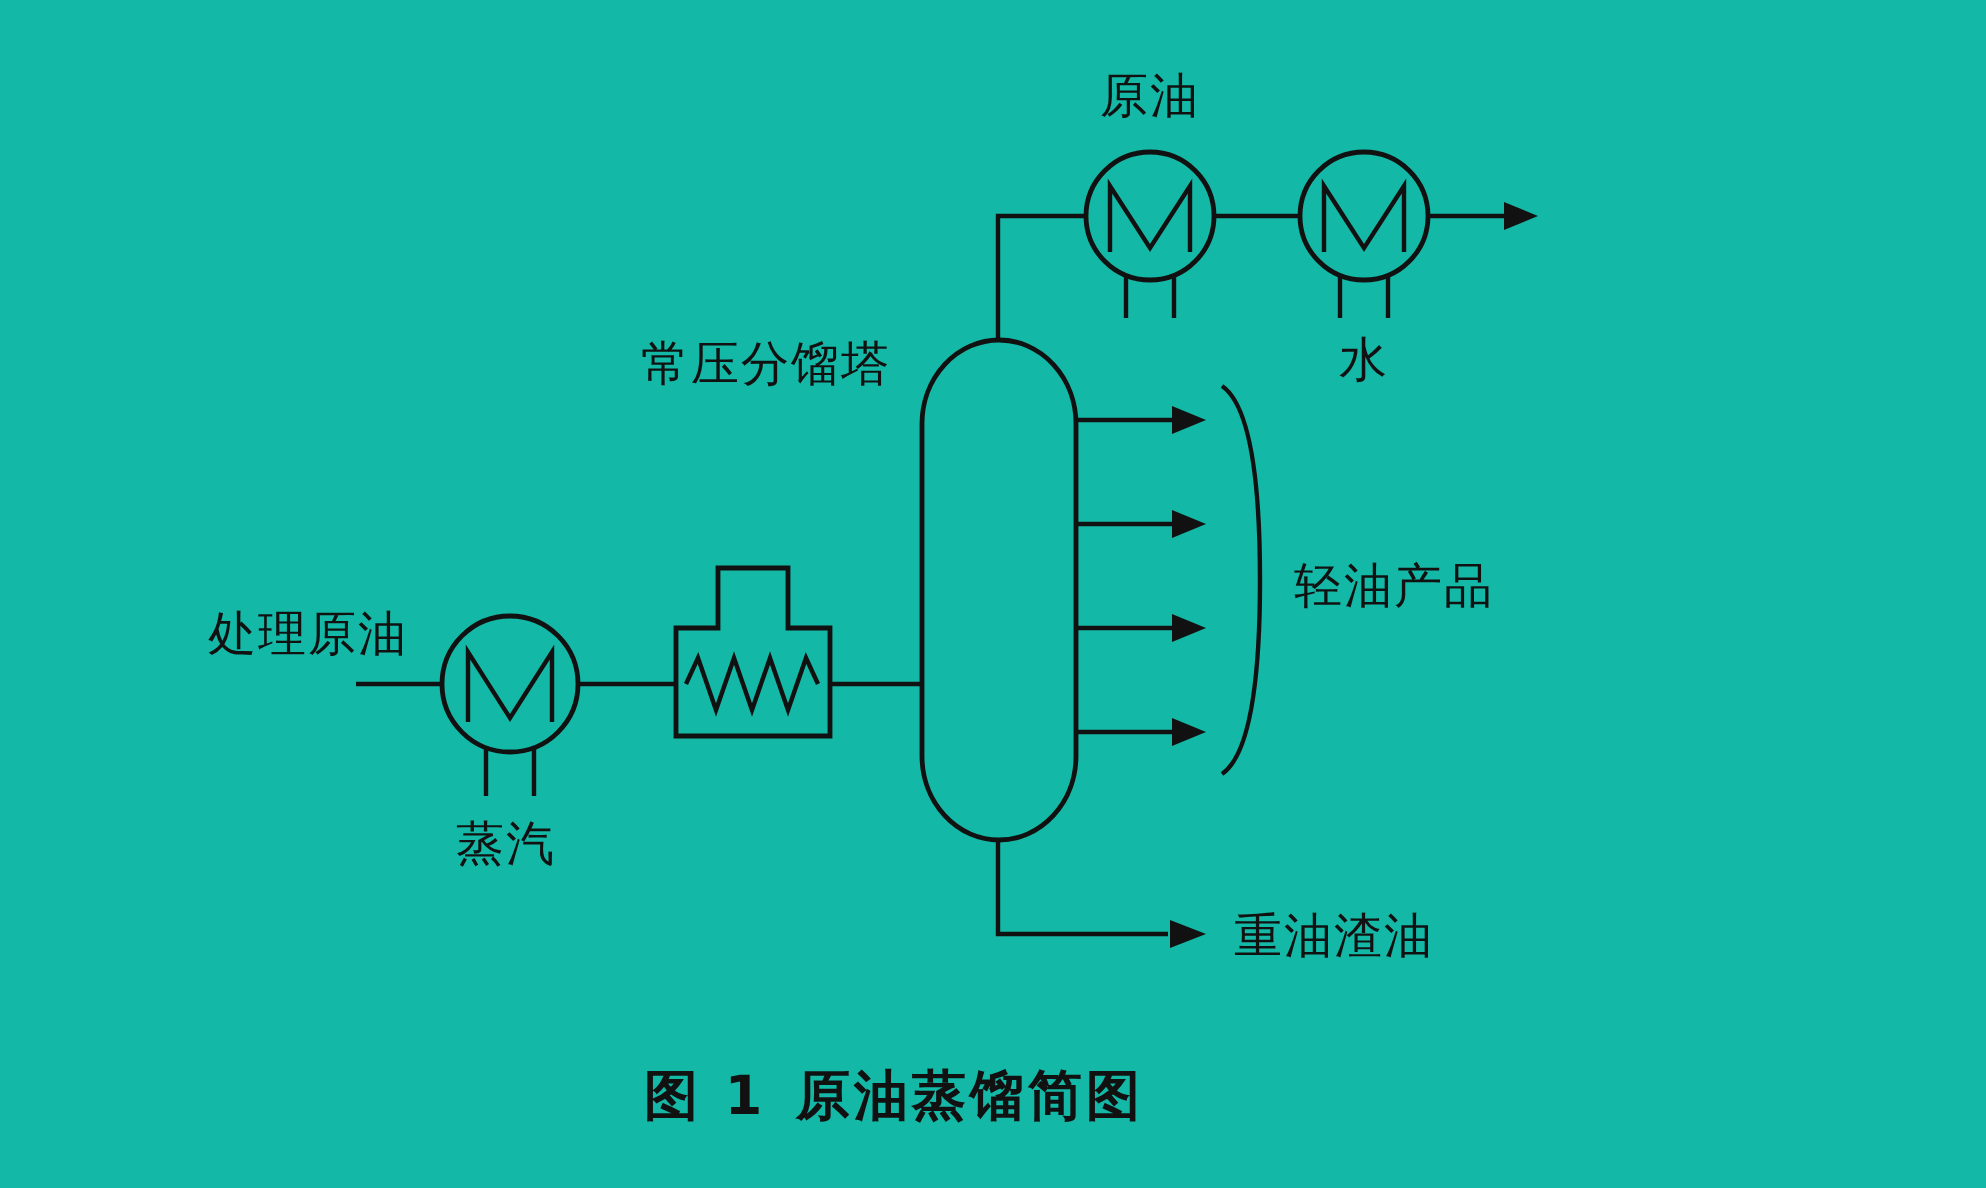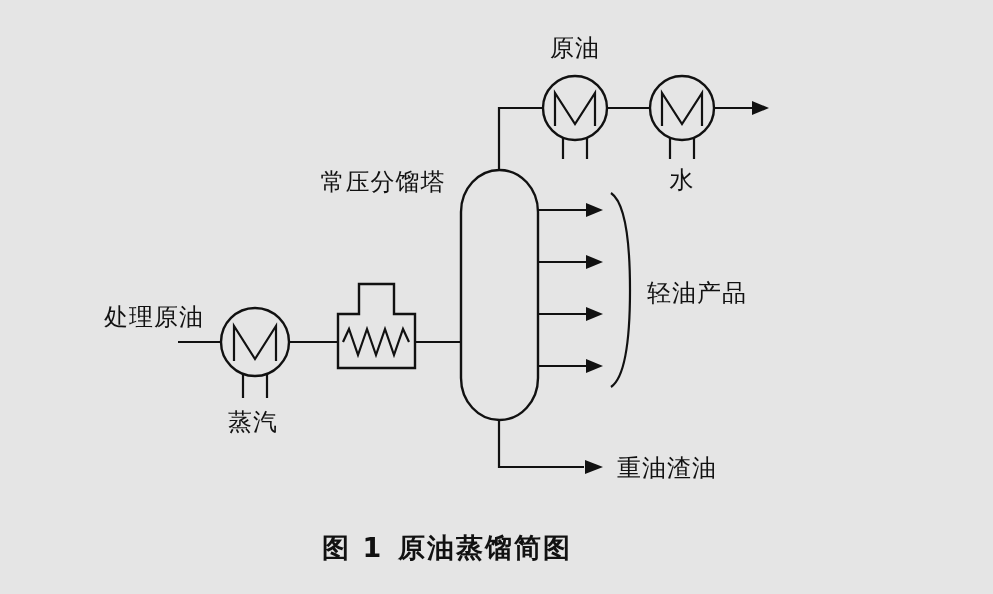--- a/index.html
+++ b/index.html
@@ -3,21 +3,21 @@
 <meta charset="utf-8">
 <style>
   html, body {
     margin: 0;
     padding: 0;
     background: #ffffff;
   }
   .page {
     width: 993px;
     height: 594px;
-    background: #e5e5e5;
+    background: #14b8a6;
     position: relative;
     overflow: hidden;
     text-align: right;
   }
   svg {
     display: block;
   }
   .pipe {
     stroke: #111111;
     stroke-width: 2.2;

